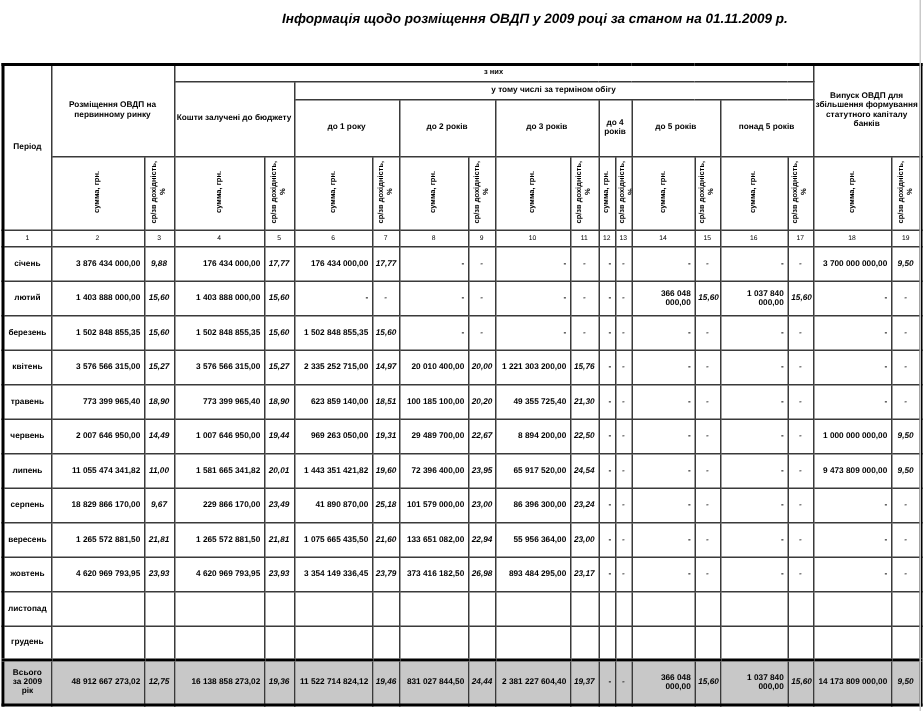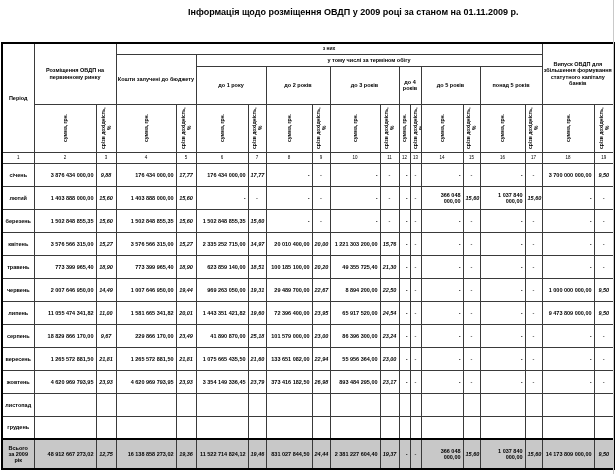--- a/index.html
+++ b/index.html
@@ -1,21 +1,21 @@
 <!DOCTYPE html>
 <html><head>
 <meta charset="utf-8">
 <style>
   html,body{margin:0;padding:0;}
   body{
     width:616px;height:474px;background:#ffffff;overflow:hidden;position:relative;
     font-family:"Liberation Sans", sans-serif;color:#000;
   }
   .title{
-    position:absolute;top:7px;left:188px;font-size:9px;font-weight:bold;white-space:nowrap;
+    position:absolute;top:7px;left:188px;font-size:9px;font-weight:bold;white-space:nowrap;font-style:italic;
   }
   .scan-edge{position:absolute;top:0;right:2px;width:1px;height:100%;background:#c9c9c9;}
   table.ovdp{
     position:absolute;top:42px;left:1px;width:612px;
     border-collapse:collapse;table-layout:fixed;
     border:2px solid #000;
   }
   th,td{
     border:1px solid #3a3a3a;padding:0 2px;overflow:hidden;
     font-size:5.5px;line-height:1.15;vertical-align:middle;

